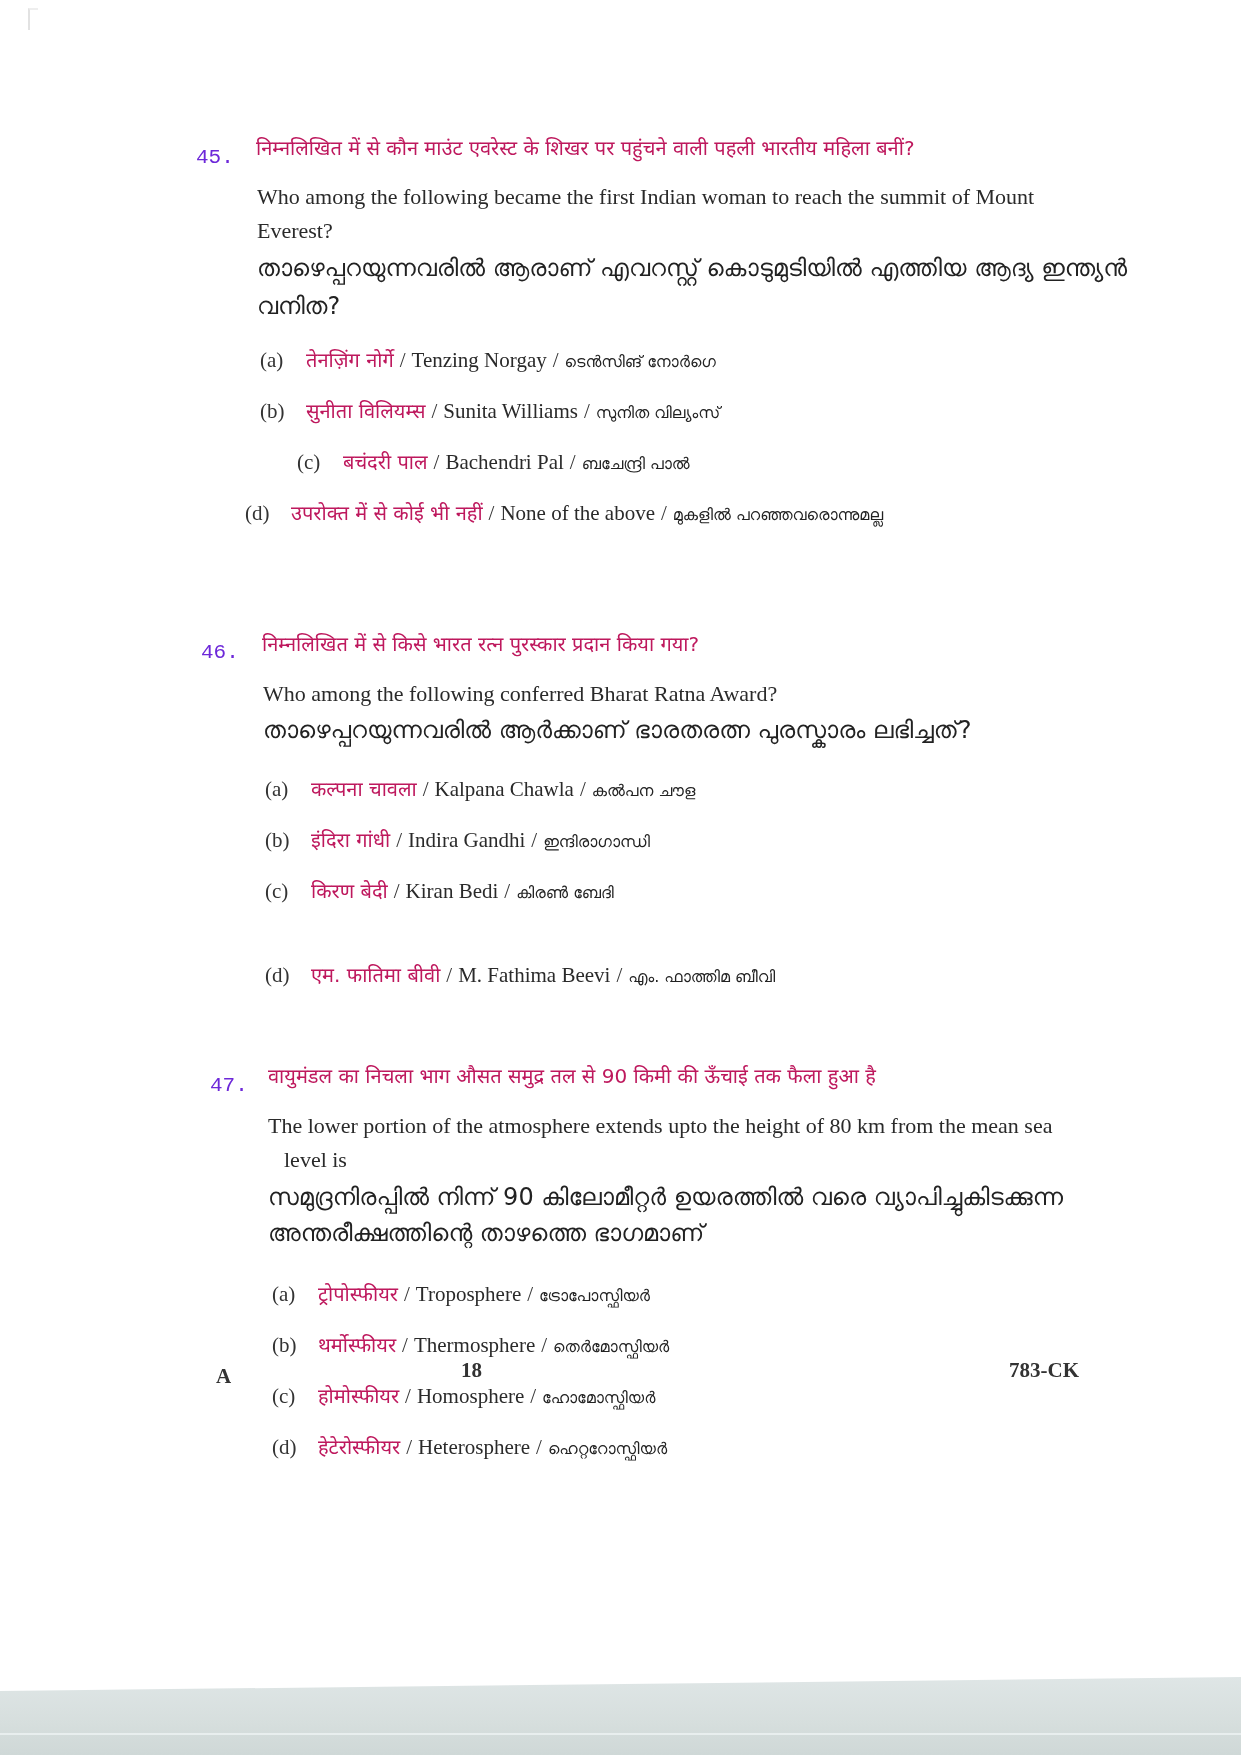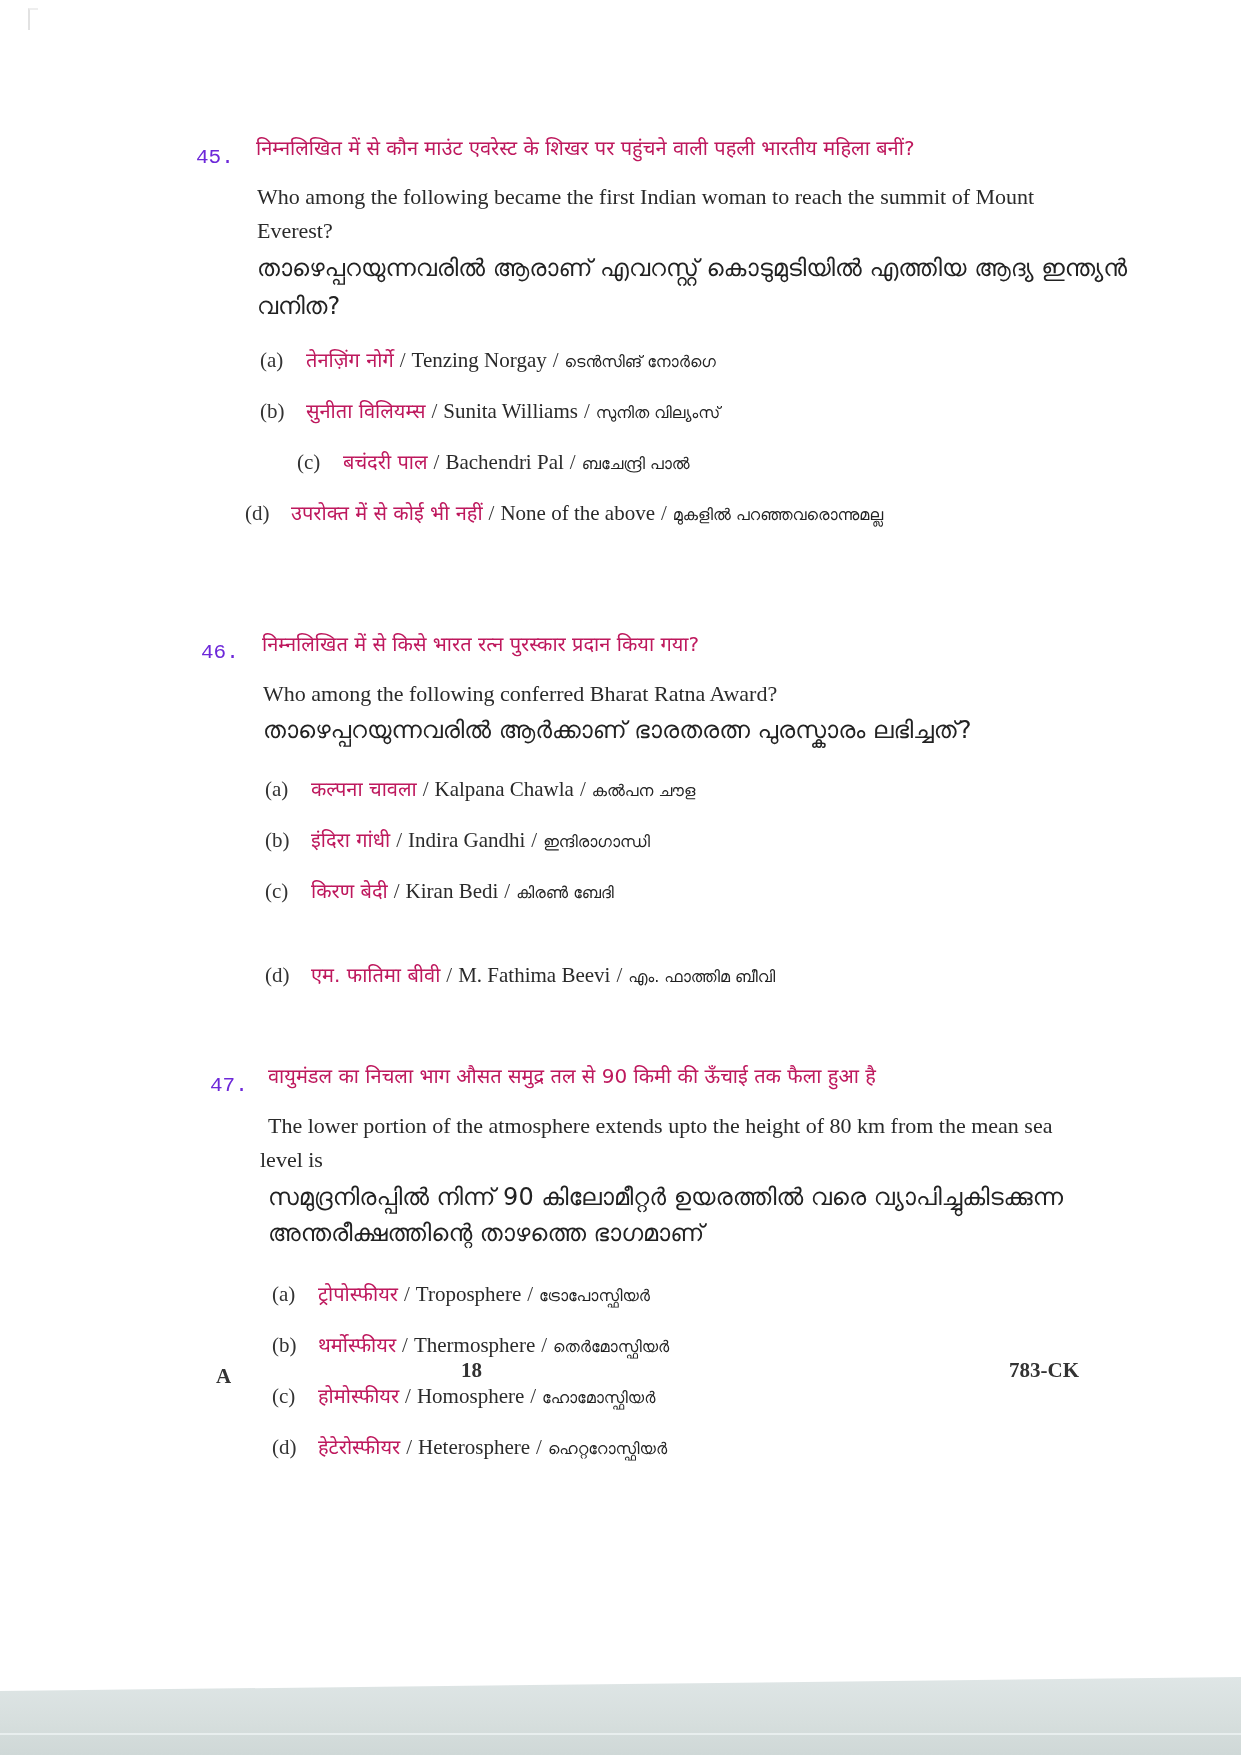--- a/index.html
+++ b/index.html
@@ -78,21 +78,21 @@
     </div>
     <div class="opt" style="left:265px;top:928px;margin-top:33px;" data-name="option-d">
       <span class="lbl" data-name="option-label">(d)</span><span class="hi" data-name="option-hindi">एम. फातिमा बीवी</span><span class="sep" data-name="separator">/</span><span class="en" data-name="option-english">M. Fathima Beevi</span><span class="sep" data-name="separator">/</span><span class="ml" data-name="option-malayalam">എം. ഫാത്തിമ ബീവി</span>
     </div>
   </div>
 
   <div class="question" data-name="question-47">
     <span class="q-num" style="left:210px;top:1074px;" data-name="question-number">47.</span>
     <span class="q-line hi" style="left:268px;top:1062px;" data-name="question-text-hindi">वायुमंडल का निचला भाग औसत समुद्र तल से 90 किमी की ऊँचाई तक फैला हुआ है</span>
     <span class="q-line en" style="left:268px;top:1113px;" data-name="question-text-english">The lower portion of the atmosphere extends upto the height of 80 km from the mean sea</span>
-    <span class="q-line en" style="left:260px;top:1147px;" data-name="question-text-english-cont">level is</span>
+    <span class="q-line en" style="left:284px;top:1147px;" data-name="question-text-english-cont">level is</span>
     <span class="q-line ml" style="left:268px;top:1183px;" data-name="question-text-malayalam">സമുദ്രനിരപ്പിൽ നിന്ന് 90 കിലോമീറ്റർ ഉയരത്തിൽ വരെ വ്യാപിച്ചുകിടക്കുന്ന</span>
     <span class="q-line ml" style="left:268px;top:1219px;" data-name="question-text-malayalam-cont">അന്തരീക്ഷത്തിന്റെ താഴത്തെ ഭാഗമാണ്</span>
 
     <div class="opt" style="left:272px;top:1280px;" data-name="option-a">
       <span class="lbl" data-name="option-label">(a)</span><span class="hi" data-name="option-hindi">ट्रोपोस्फीयर</span><span class="sep" data-name="separator">/</span><span class="en" data-name="option-english">Troposphere</span><span class="sep" data-name="separator">/</span><span class="ml" data-name="option-malayalam">ട്രോപോസ്ഫിയർ</span>
     </div>
     <div class="opt" style="left:272px;top:1331px;" data-name="option-b">
       <span class="lbl" data-name="option-label">(b)</span><span class="hi" data-name="option-hindi">थर्मोस्फीयर</span><span class="sep" data-name="separator">/</span><span class="en" data-name="option-english">Thermosphere</span><span class="sep" data-name="separator">/</span><span class="ml" data-name="option-malayalam">തെർമോസ്ഫിയർ</span>
     </div>
     <div class="opt" style="left:272px;top:1382px;" data-name="option-c">

